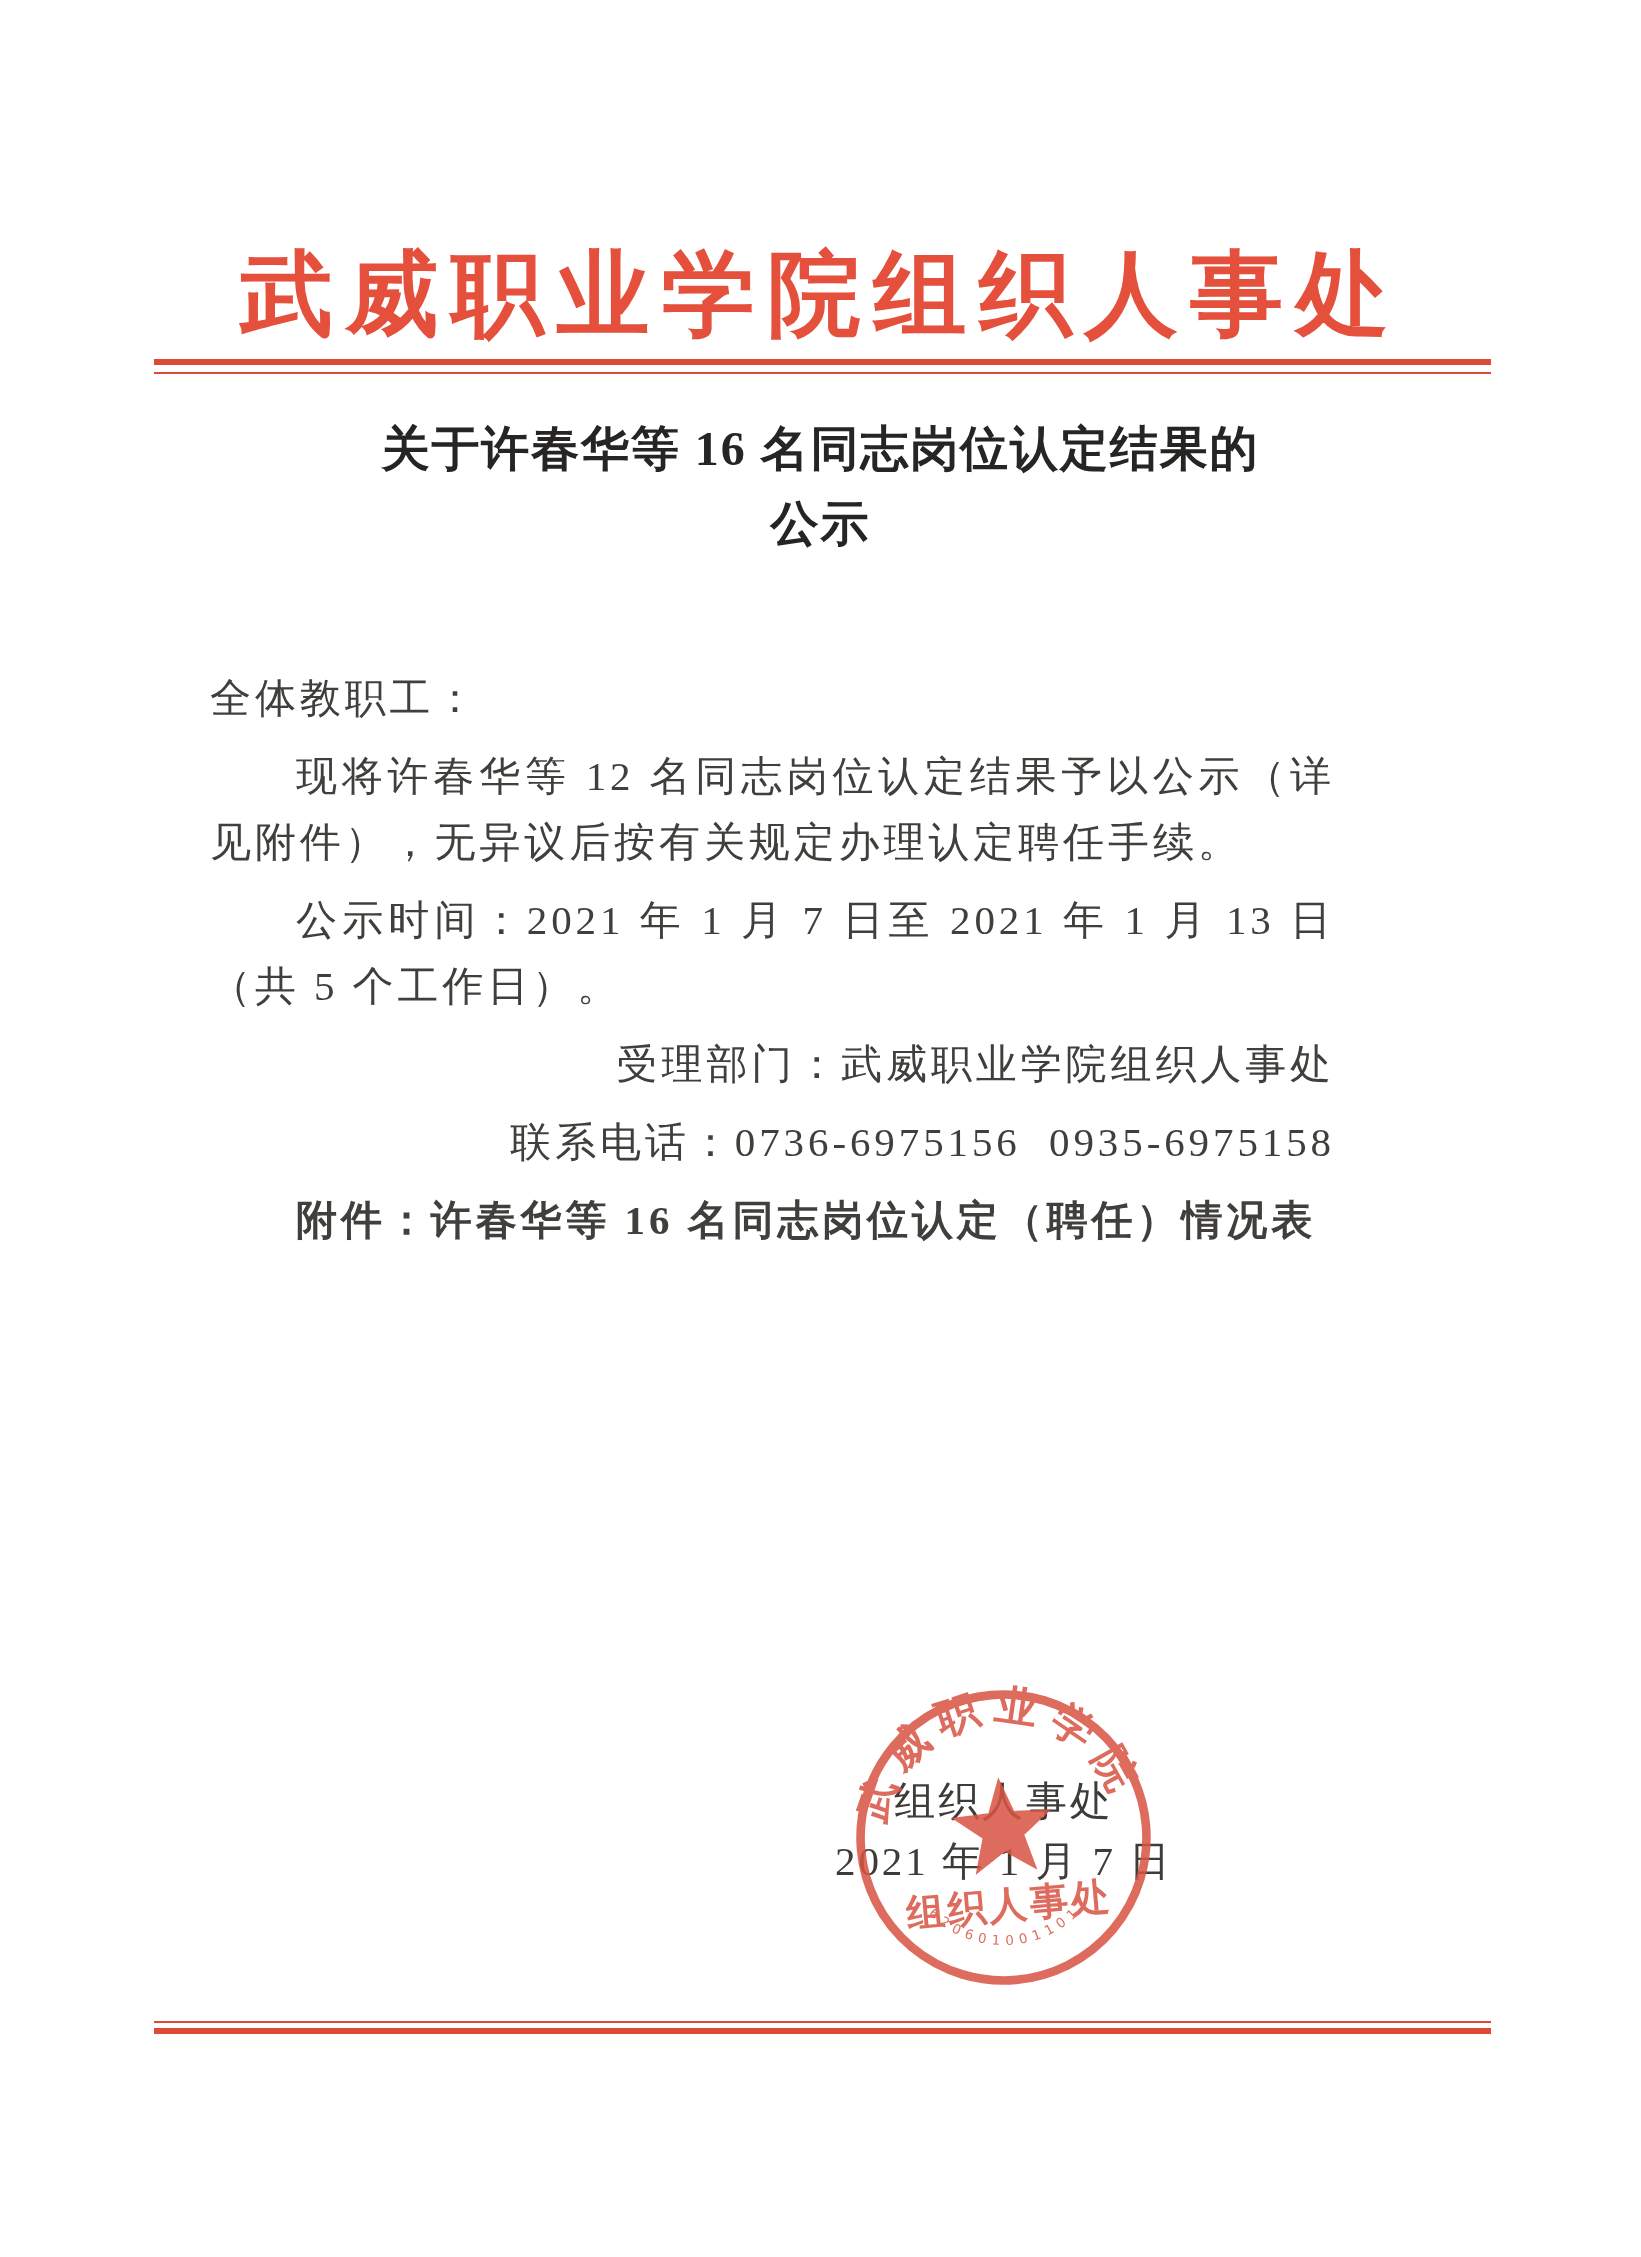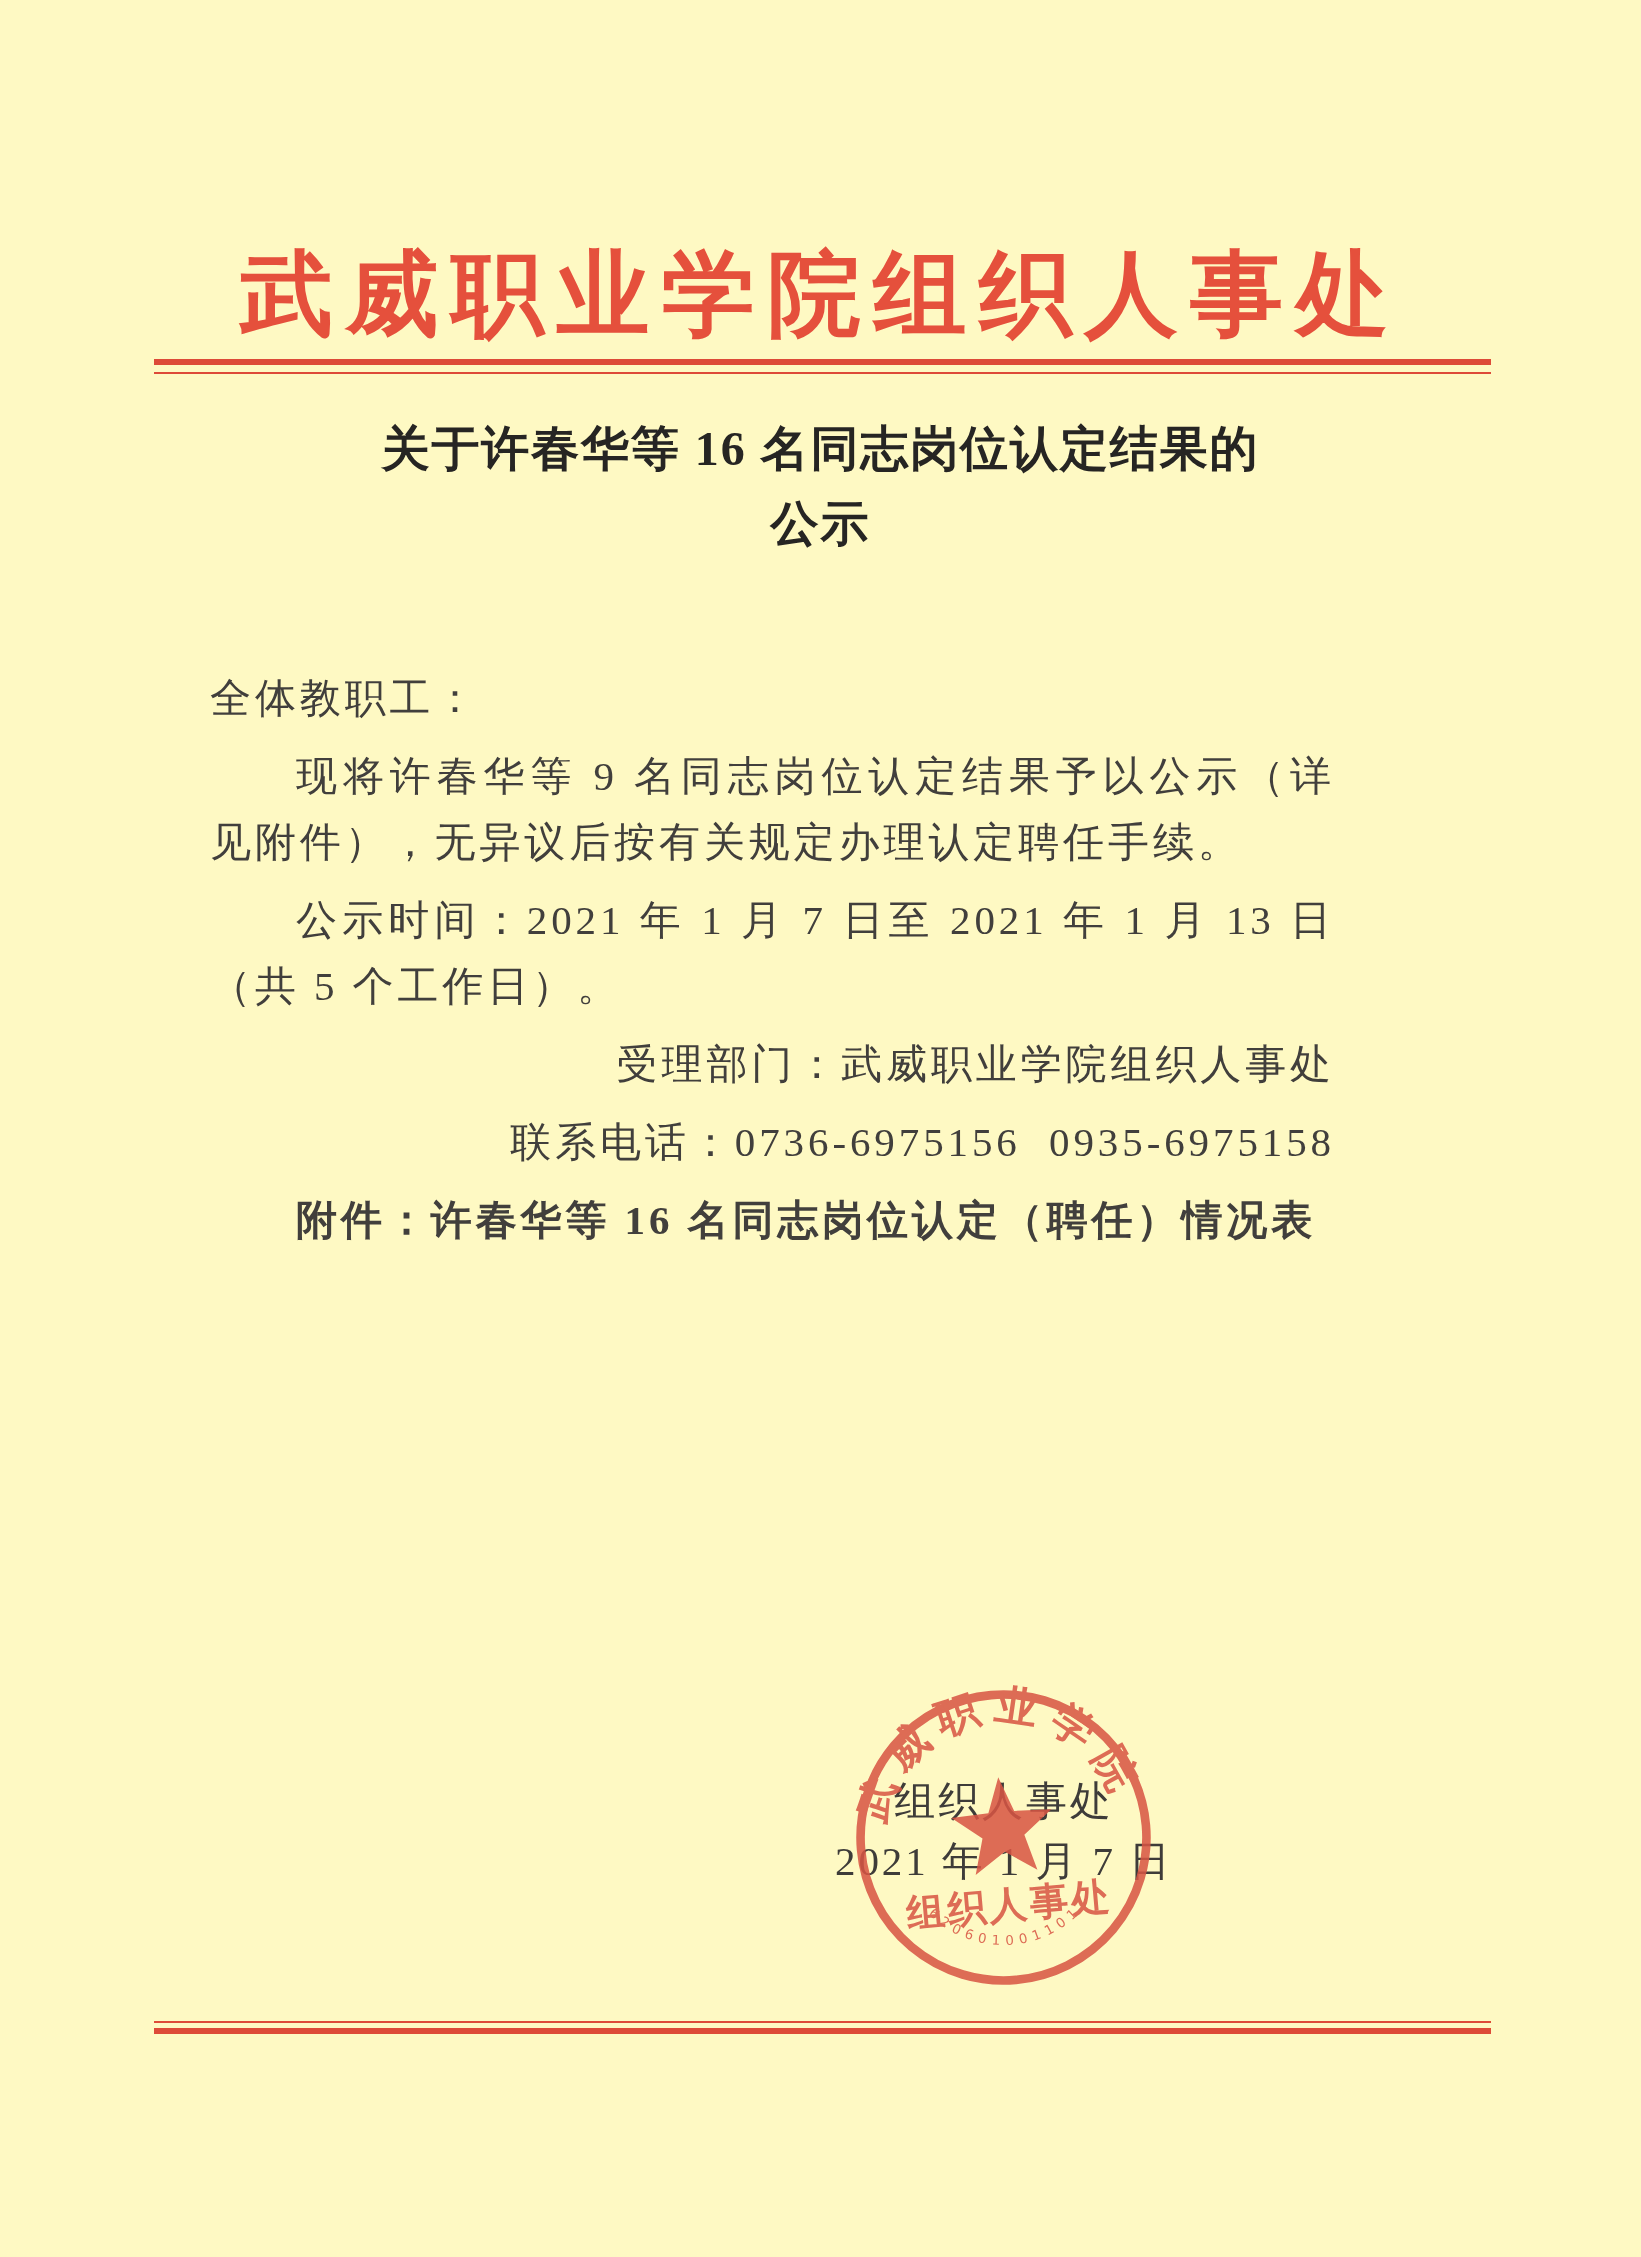--- a/index.html
+++ b/index.html
@@ -1,21 +1,21 @@
 <!DOCTYPE html>
 <html><head>
 <meta charset="utf-8">
 <style>
   html, body { margin: 0; padding: 0; background: #e8e8e6; }
   .page {
     position: relative;
     width: 1641px;
     height: 2257px;
     margin: 0 auto;
-    background: #fef9c3;
+    background: #ffffff;
     overflow: hidden;
     font-family: "Liberation Serif", "DejaVu Serif", serif;
   }
   
   .org-title {
     position: absolute;
     top: 232px;
     left: 0;
     width: 100%;
     text-align: center;
@@ -125,21 +125,21 @@
   <div class="rule rule-top-thick"></div>
   <div class="rule rule-top-thin"></div>
 
   <div class="doc-title">
     <div>关于许春华等 16 名同志岗位认定结果的</div>
     <div>公示</div>
   </div>
 
   <div class="body-text">
     <p class="salutation">全体教职工：</p>
-    <p class="para">现将许春华等 9 名同志岗位认定结果予以公示（详见附件），无异议后按有关规定办理认定聘任手续。</p>
+    <p class="para">现将许春华等 12 名同志岗位认定结果予以公示（详见附件），无异议后按有关规定办理认定聘任手续。</p>
     <p class="para">公示时间：2021 年 1 月 7 日至 2021 年 1 月 13 日（共 5 个工作日）。</p>
     <p class="contact">受理部门：武威职业学院组织人事处</p>
     <p class="contact">联系电话：0736-6975156  0935-6975158</p>
     <p class="attachment">附件：许春华等 16 名同志岗位认定（聘任）情况表</p>
   </div>
 
   <div class="signature">
     <div>组织人事处</div>
     <div>2021 年 1 月 7 日</div>
   </div>

